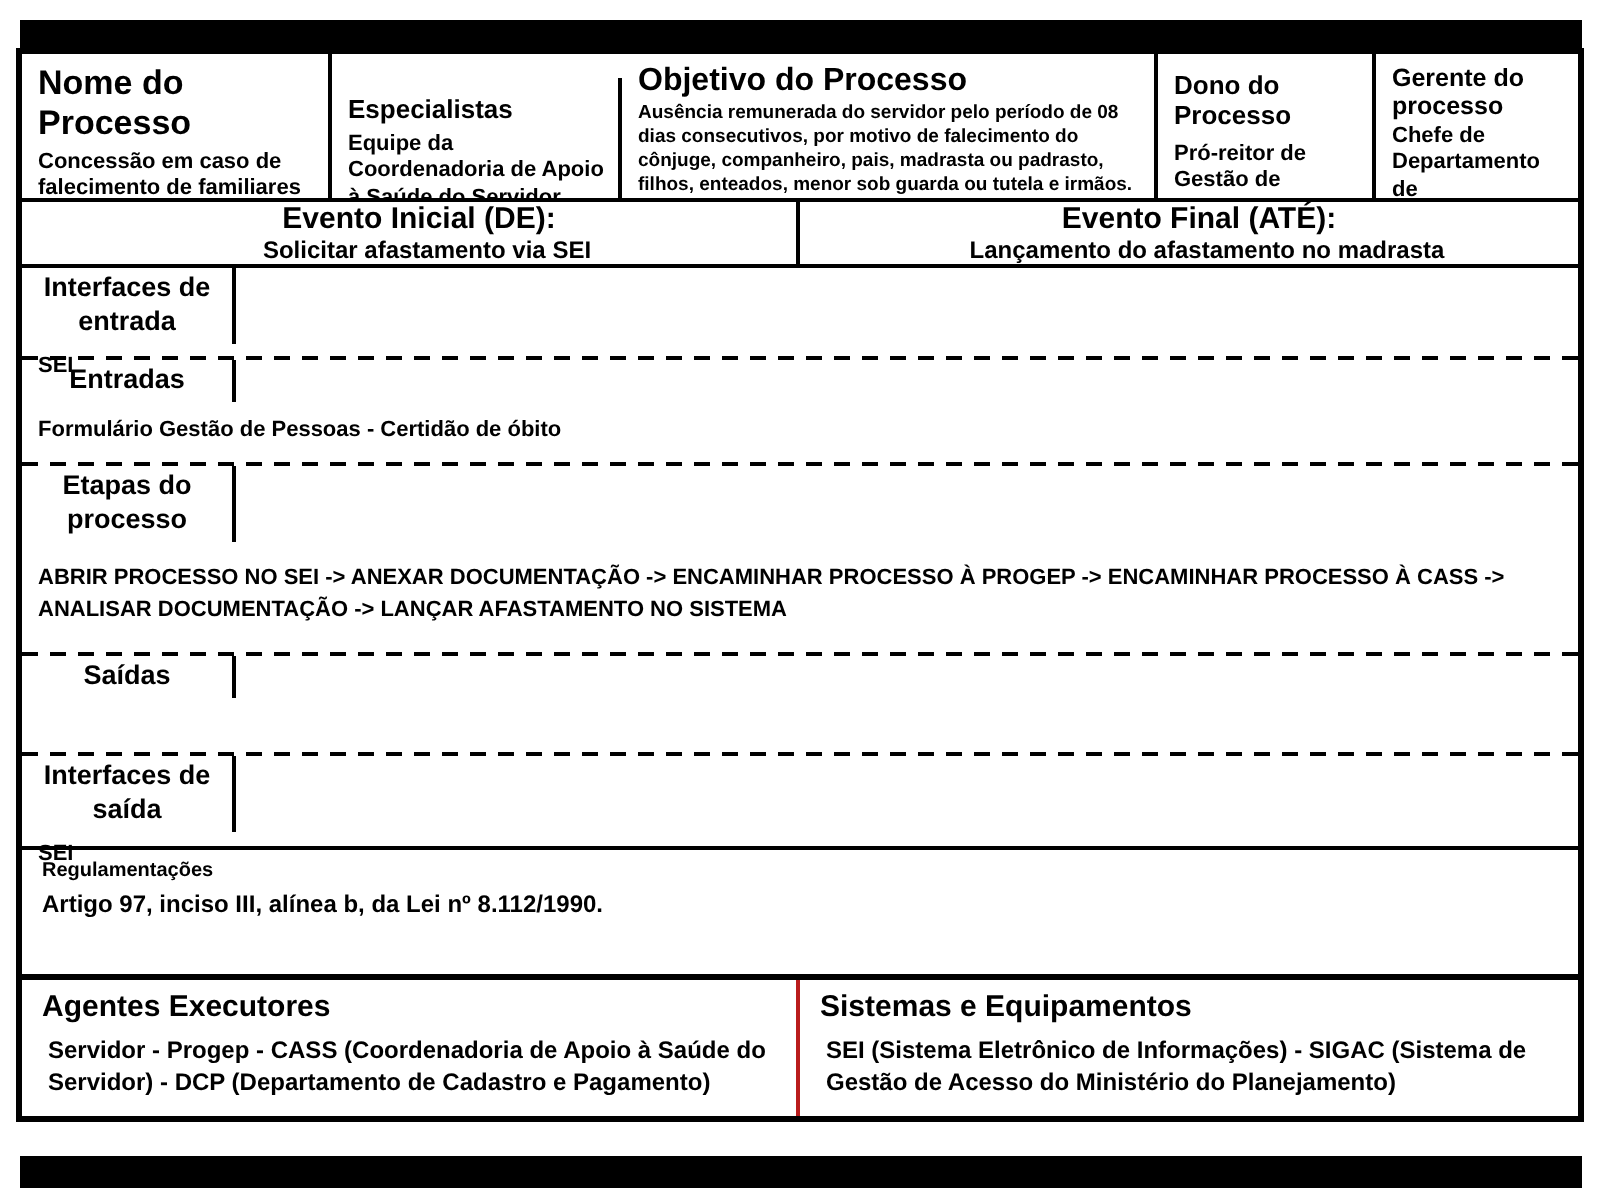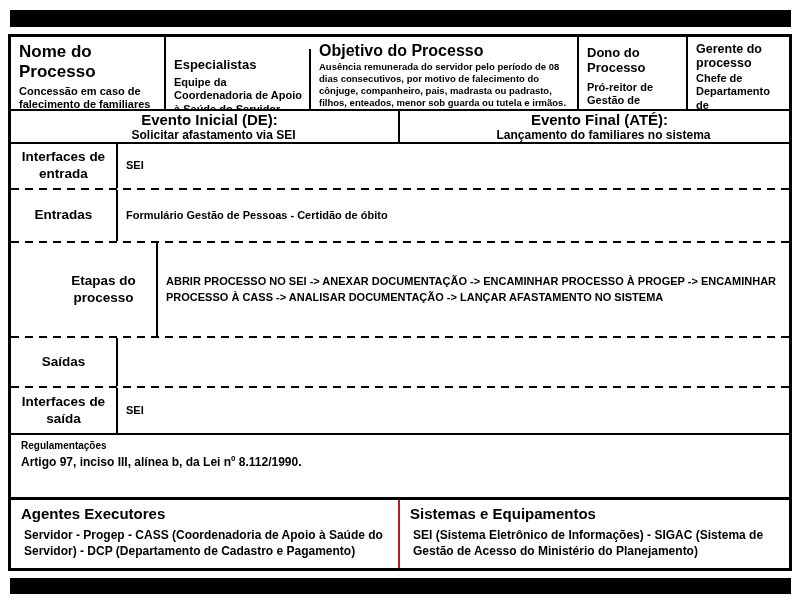--- a/index.html
+++ b/index.html
@@ -4,21 +4,21 @@
 <style>
   * { margin: 0; padding: 0; box-sizing: border-box; }
   html, body { width: 800px; height: 600px; background: #ffffff; overflow: hidden; }
   body { position: relative; font-family: "Liberation Sans", sans-serif; color: #000000; }
 
   .bar { position: absolute; left: 10px; width: 781px; background: #000000; }
   .bar.top { top: 10px; height: 17px; }
   .bar.bottom { top: 578px; height: 16px; }
 
   .sheet {
-    position: absolute; left: 8px; top: 34px; width: 784px; height: 537px;
+    position: absolute; left: 8px; top: 24px; width: 784px; height: 537px;
     border: 3px solid #000000; display: flex; flex-direction: column; background: #ffffff;
   }
 
   
   .hdr { display: flex; height: 72px; }
   .hcell { border-right: 2px solid #000000; padding: 5px 7px 4px 8px; overflow: hidden; }
   .hcell:last-child { border-right: none; }
   .hcell .t { font-weight: bold; }
   .hcell .b { font-weight: bold; line-height: 1.22; }
   .c-nome { width: 155px; } .c-nome .t { font-size: 17px; margin-bottom: 3px; } .c-nome .b { font-size: 11px; }
@@ -30,29 +30,29 @@
   
   .events { display: flex; height: 33px; border-top: 2px solid #000000; }
   .evcell { display: flex; align-items: center; padding-left: 10px; overflow: hidden; flex-direction: column; }
   .evcell.first { width: 389px; border-right: 2px solid #000000; }
   .evcell.second { flex: 1; }
   .ev-label { font-weight: bold; font-size: 15px; white-space: nowrap; }
   .ev-value { font-weight: bold; font-size: 12px; margin-left: 8px; white-space: nowrap; }
 
   
   .sipoc { height: 291px; border-top: 2px solid #000000; display: flex; flex-direction: column; }
-  .srow { display: flex; }
+  .srow { display: flex; flex-direction: column; }
   .srow .lab {
     width: 107px; border-right: 2px solid #000000; display: flex; align-items: center; justify-content: center;
     text-align: center; font-weight: bold; font-size: 13.5px; line-height: 1.25; padding: 2px 6px;
   }
   .srow .val { flex: 1; display: flex; align-items: center; font-weight: bold; font-size: 11px; line-height: 1.45; padding: 4px 8px; }
   .r-ie  { height: 44px; }
   .r-en  { height: 51px; }
-  .r-et  { flex: 1; margin-left: 40px; }
+  .r-et  { flex: 1; }
   .r-sa  { height: 48px; }
   .r-is  { height: 45px; }
   .dash { height: 2px; background: repeating-linear-gradient(90deg, #000000 0 8px, transparent 8px 14px); }
 
   
   .reg { height: 64px; border-top: 2px solid #000000; padding: 5px 10px; }
   .reg .t { font-weight: bold; font-size: 10px; margin-bottom: 4px; }
   .reg .b { font-weight: bold; font-size: 12px; }
 
   
@@ -93,21 +93,21 @@
     </div>
   </div>
 
   <div class="events">
     <div class="evcell first">
       <span class="ev-label">Evento Inicial (DE):</span>
       <span class="ev-value">Solicitar afastamento via SEI</span>
     </div>
     <div class="evcell second">
       <span class="ev-label">Evento Final (ATÉ):</span>
-      <span class="ev-value">Lançamento do familiares no sistema</span>
+      <span class="ev-value">Lançamento do afastamento no madrasta</span>
     </div>
   </div>
 
   <div class="sipoc">
     <div class="srow r-ie">
       <div class="lab">Interfaces de entrada</div>
       <div class="val">SEI</div>
     </div>
     <div class="dash"></div>
     <div class="srow r-en">

